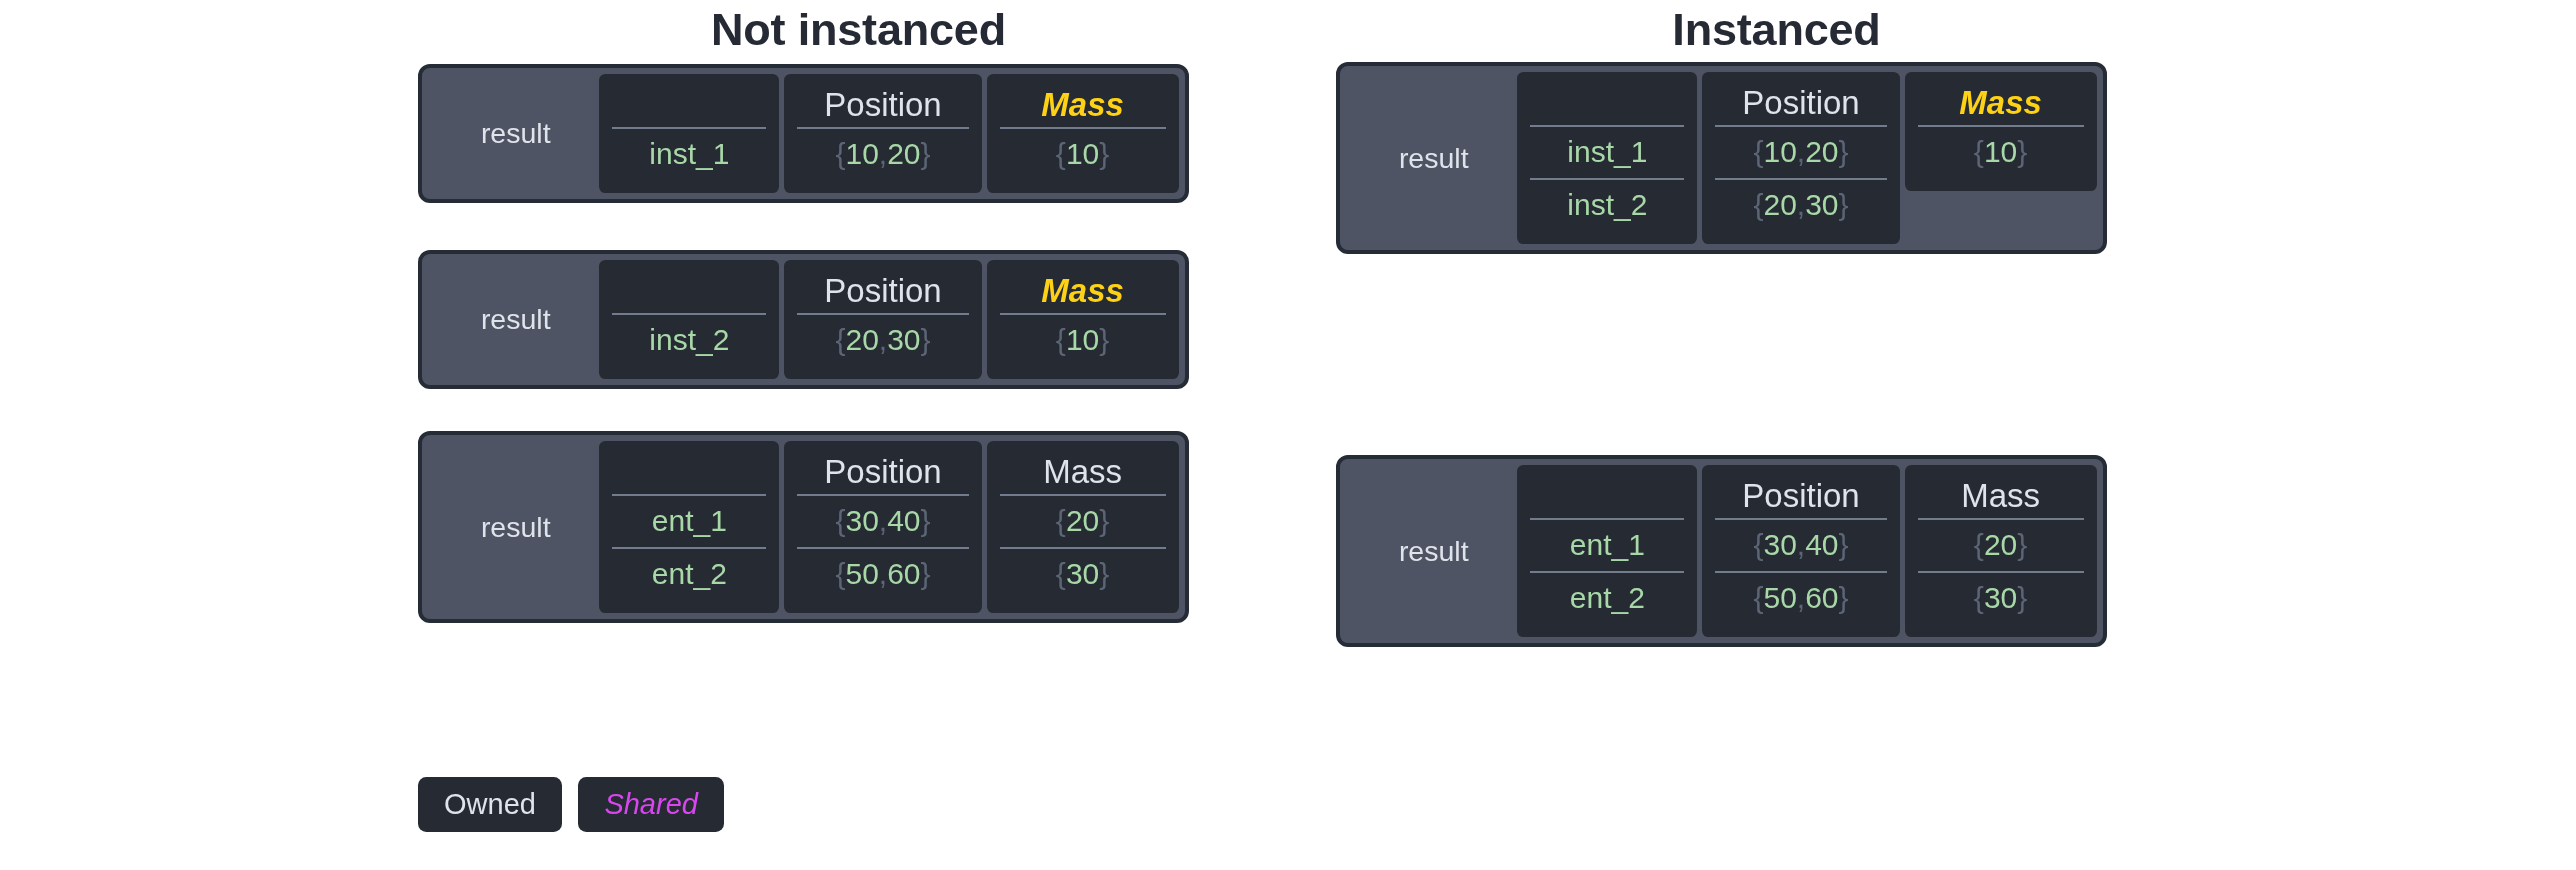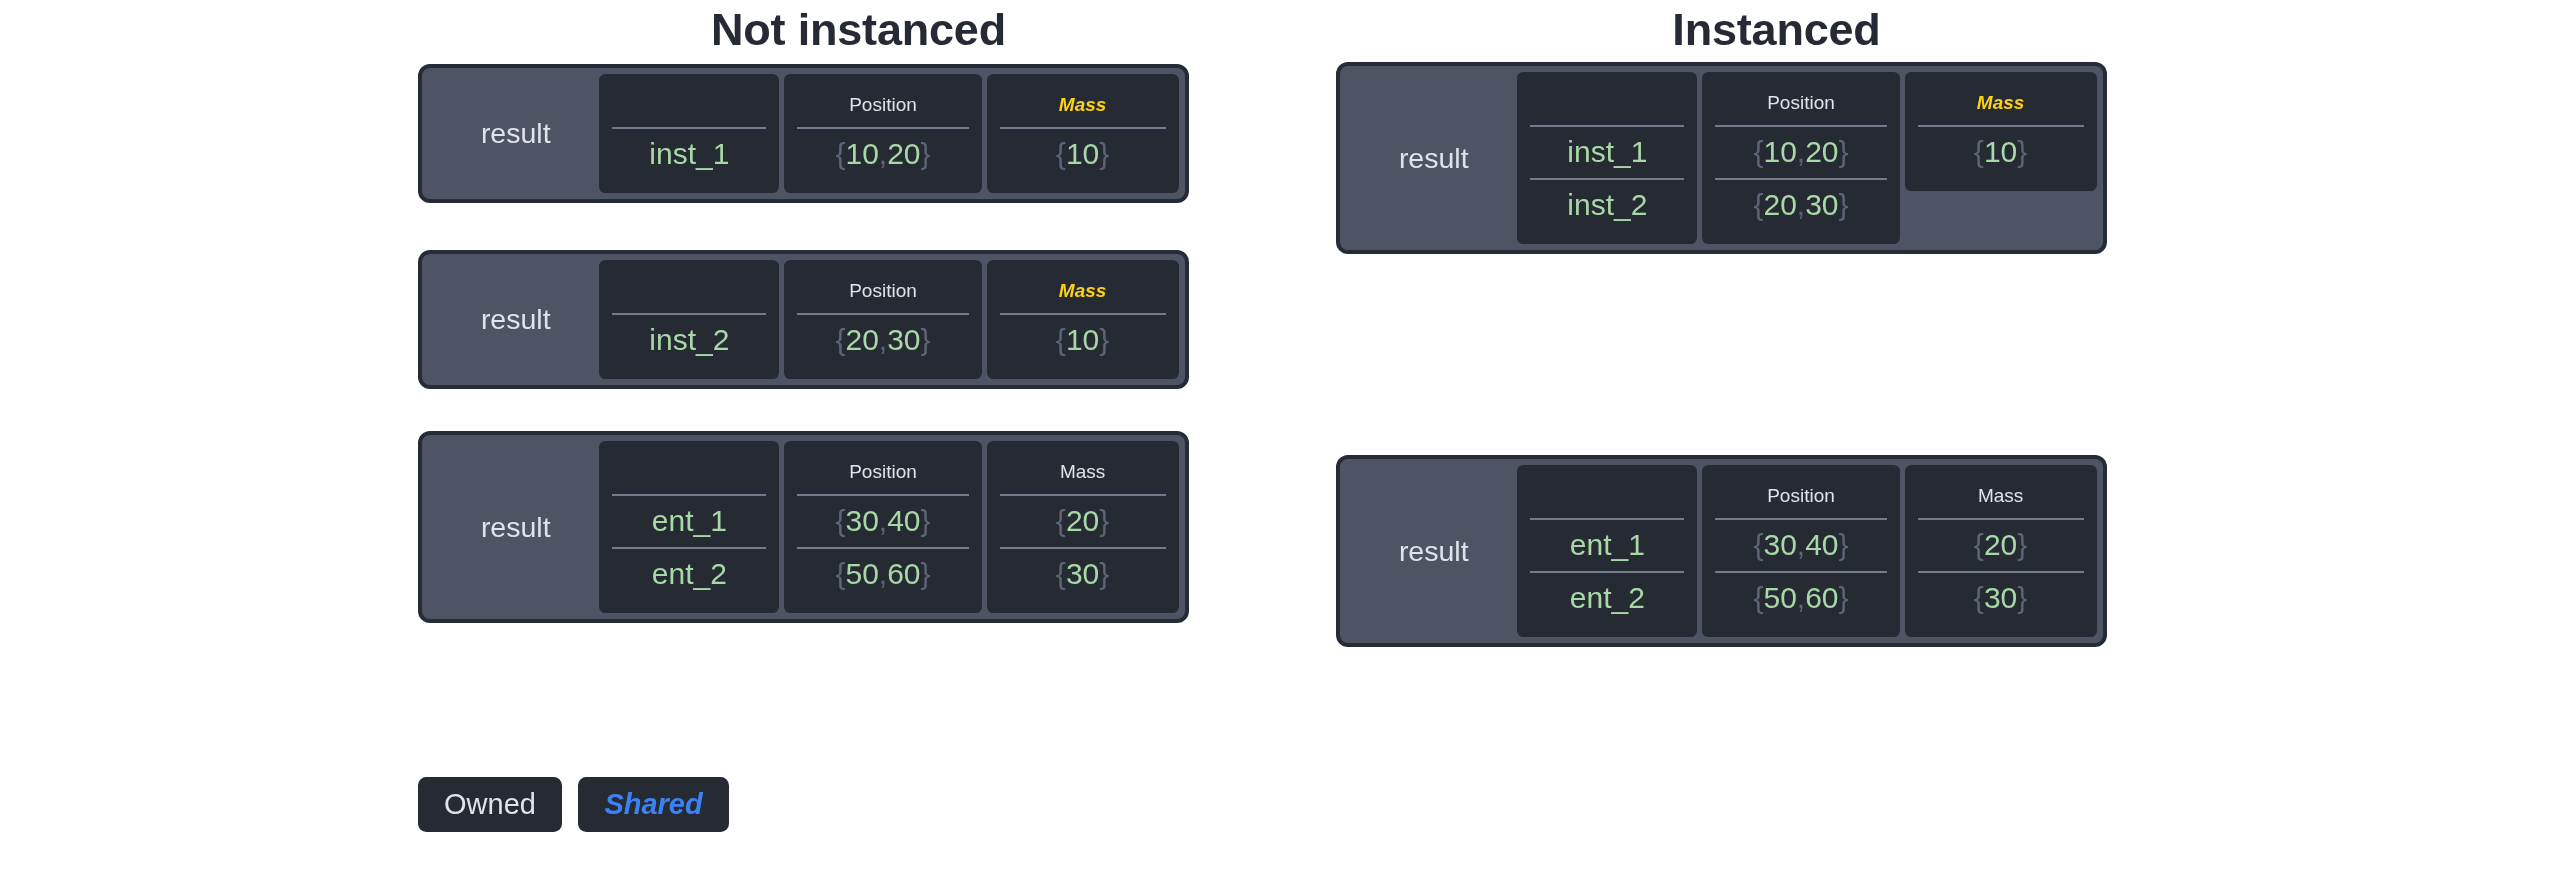--- a/index.html
+++ b/index.html
@@ -82,21 +82,21 @@
     display: flex;
     flex-direction: column;
     align-items: stretch;
     padding: 8.3px 13px 13px 13px;
   }
   .ccol-head {
     height: 44px;
     display: flex;
     align-items: center;
     justify-content: center;
-    font-size: 19px;
+    font-size: 33px;
     color: #dfe3ea;
     white-space: nowrap;
   }
   .ccol-head.shared {
     color: #fcd116;
     font-style: italic;
     font-weight: bold;
   }
   .ccol-head.empty { visibility: hidden; }
 
@@ -127,23 +127,23 @@
   }
   .chip {
     background: #252a33;
     border-radius: 8.3px;
     padding: 13px 26px;
     font-size: 29px;
     color: #dfe3ea;
     line-height: 1;
   }
   .chip.shared {
-    color: #3b82f6;
+    color: #d946ef;
     font-style: italic;
-    font-weight: bold;
+    font-weight: normal;
   }
 
   
   .pos { position: absolute; }
 </style>
 </head>
 <body>
 
 <div class="board">
 

